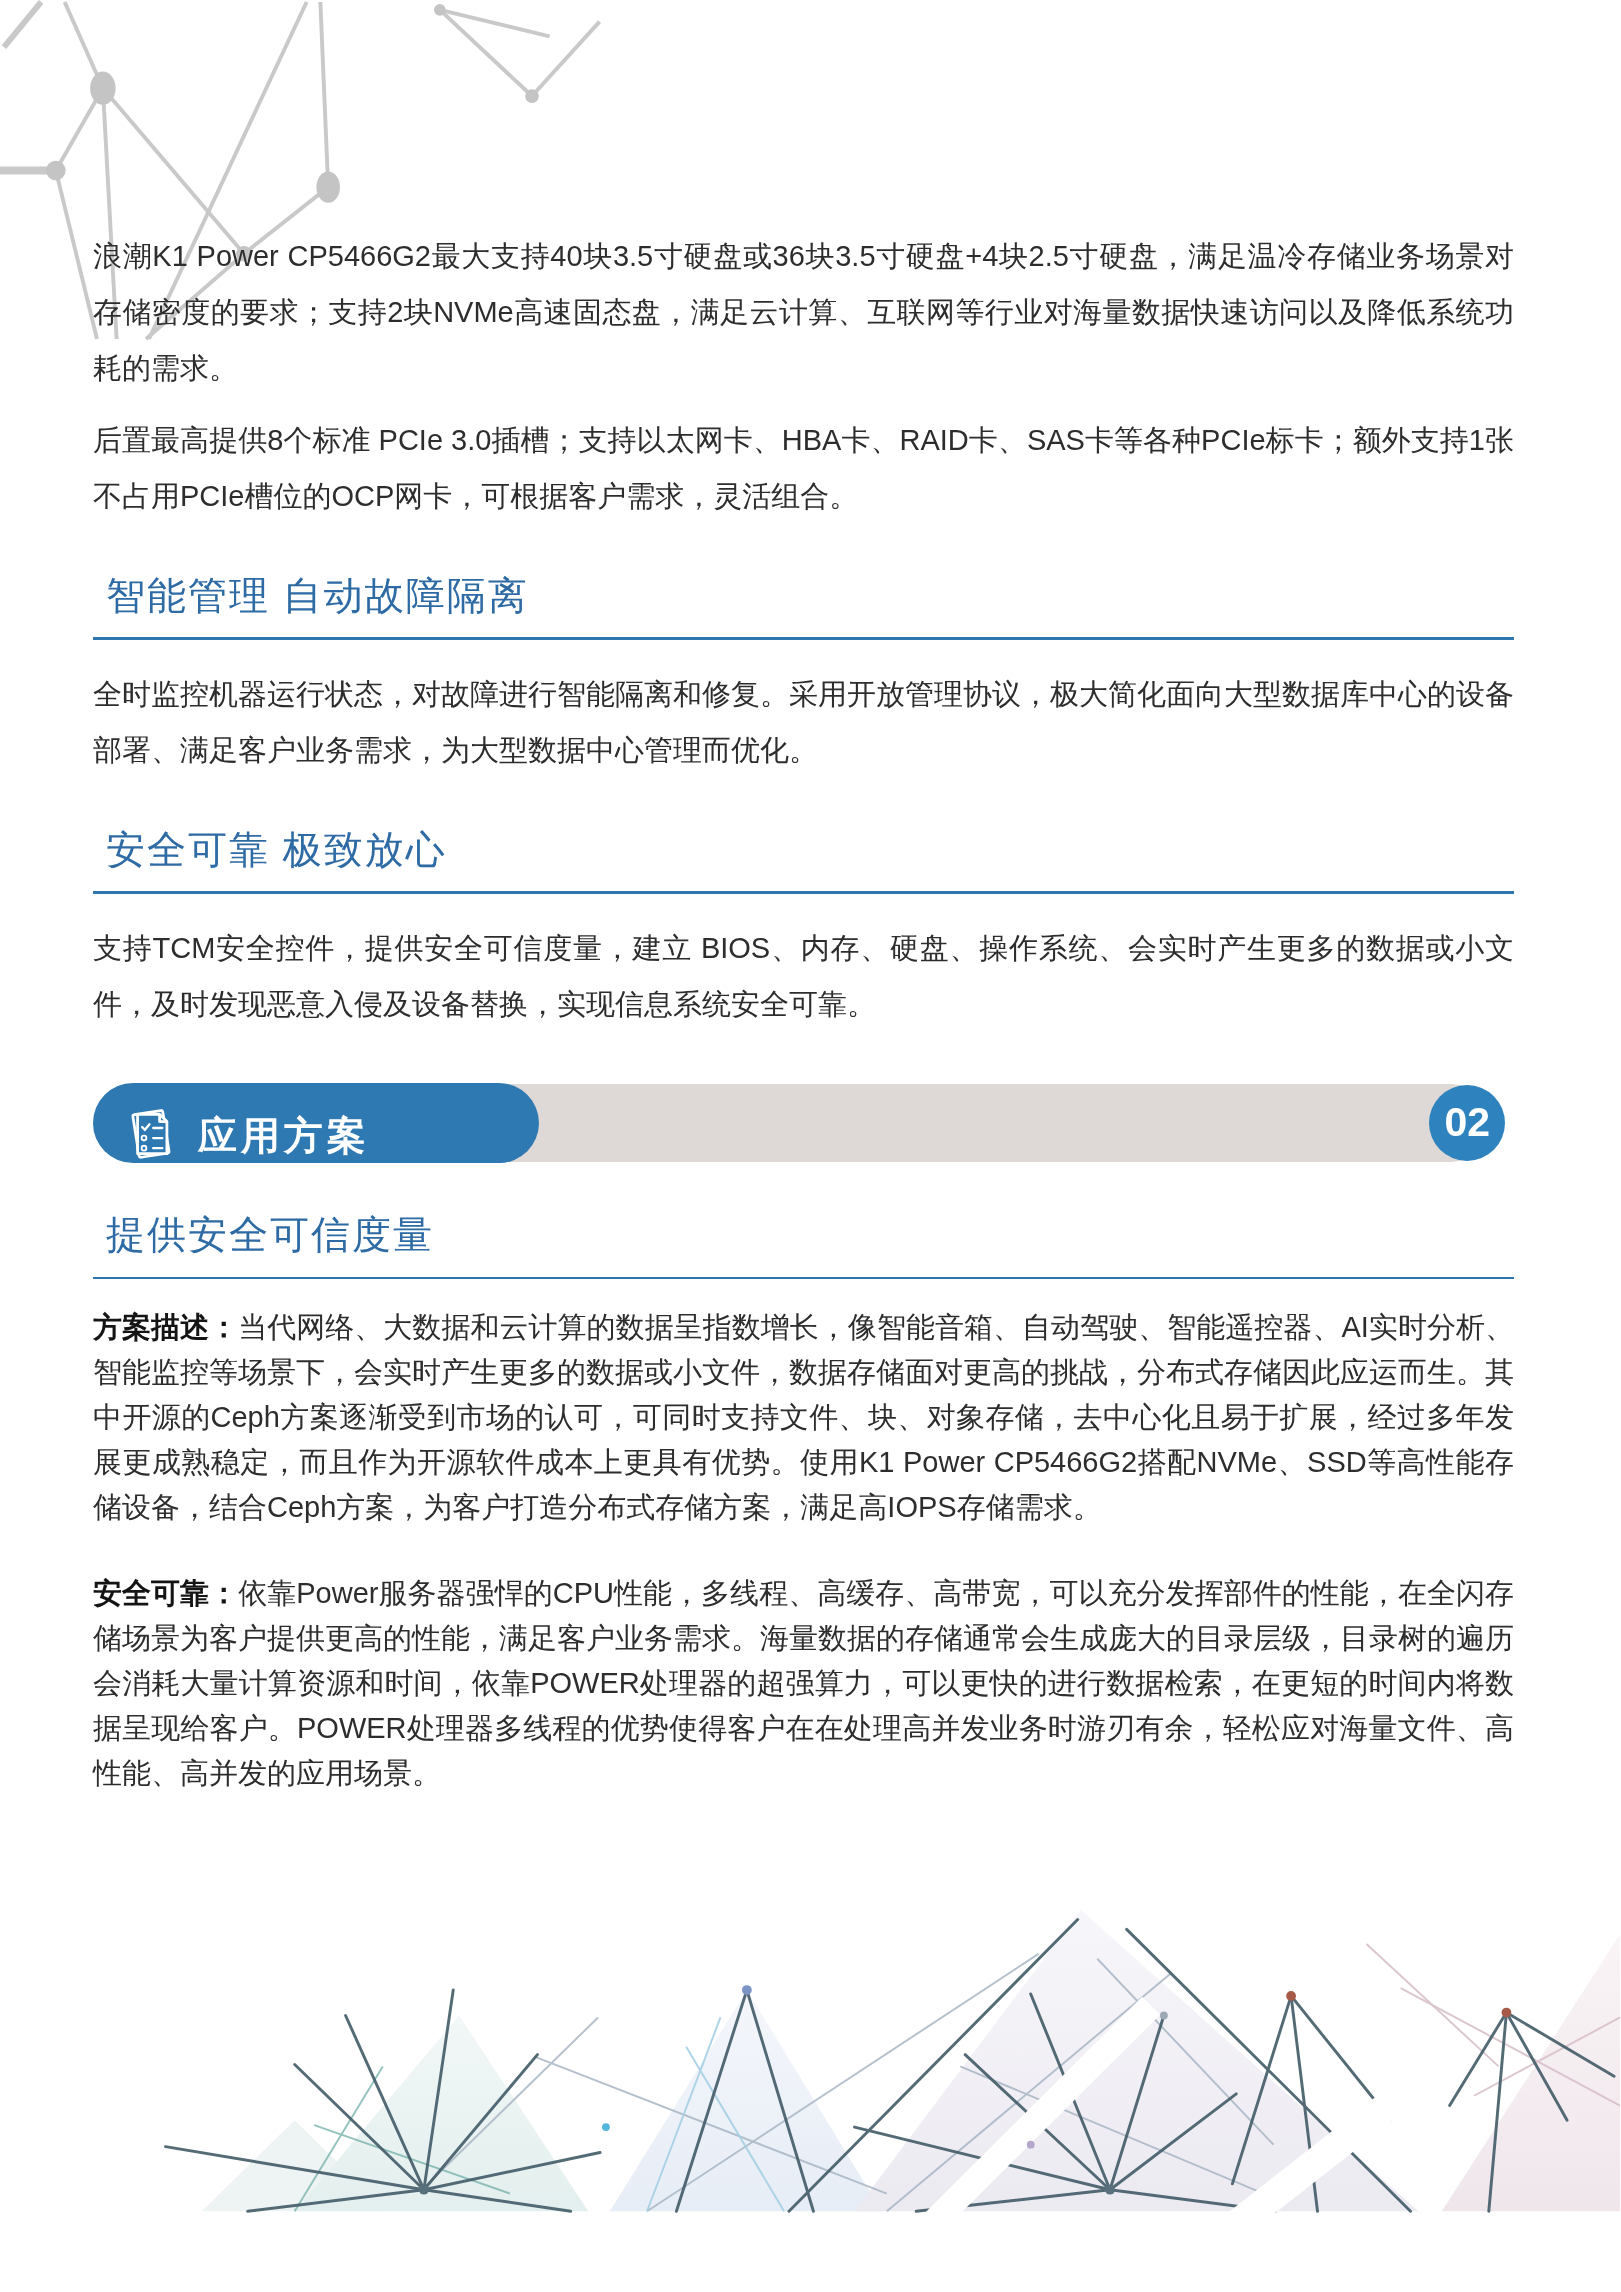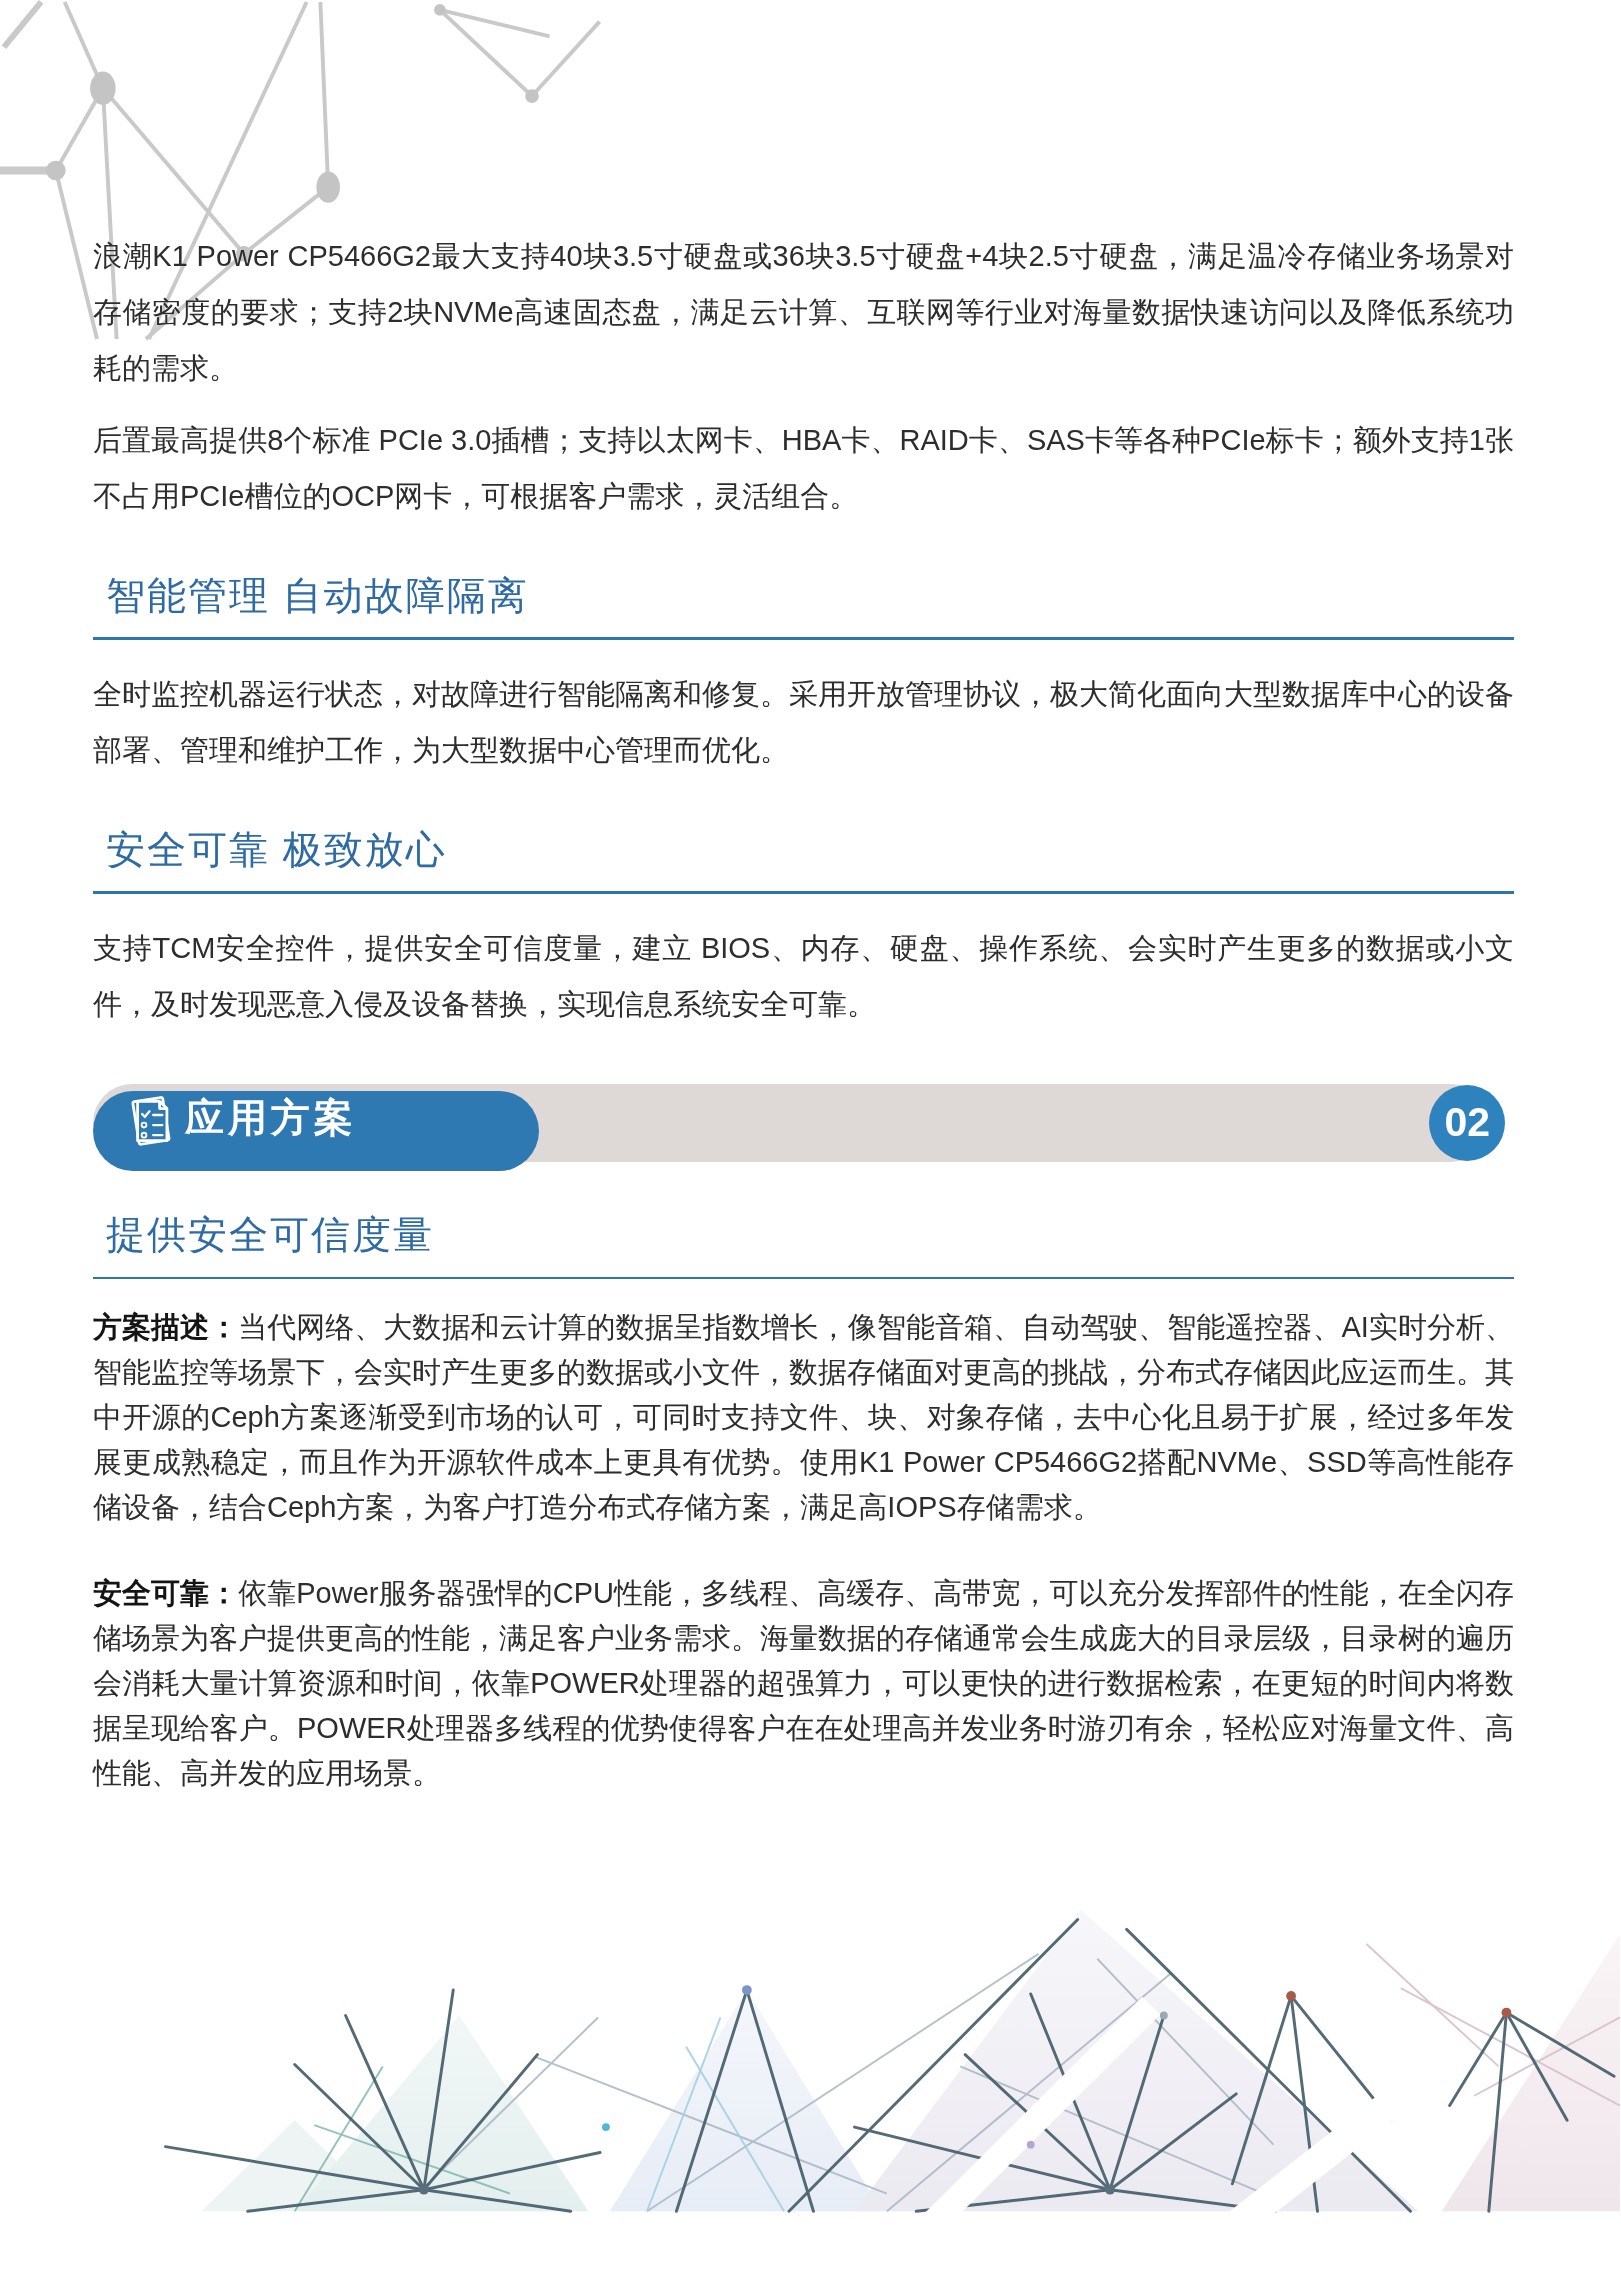--- a/index.html
+++ b/index.html
@@ -33,23 +33,23 @@
     color:#2e6ba4; letter-spacing:2px;
   }
   .divider { height:2.9px; background:#2e75ad; border:0; margin:15.7px 0 25.5px 0; }
 
   .banner { position:relative; height:80px; margin:51px 0 0 0; }
   .banner-track {
     position:absolute; left:0; top:1px; width:1397px; height:78px;
     background:#ded8d6; border-radius:39px;
   }
   .banner-left {
-    position:absolute; left:0; top:8px; width:446px; height:80px;
+    position:absolute; left:0; top:0; width:446px; height:80px;
     background:#2f79b3; border-radius:40px;
-    display:flex; align-items:flex-start; padding-left:29px; box-sizing:border-box; gap:8px;
+    display:flex; align-items:flex-end; padding-left:29px; box-sizing:border-box; gap:21px;
   }
   .banner-title { color:#ffffff; font-size:39px; font-weight:bold; letter-spacing:3.9px; }
   .banner-num {
     position:absolute; right:8.8px; top:2px; width:76px; height:76px;
     background:#2e82bd; border-radius:50%;
     display:flex; align-items:center; justify-content:center;
     color:#ffffff; font-size:41px; font-weight:bold;
   }
 </style>
 </head>
@@ -86,21 +86,21 @@
 
   <div class="content">
 
     <p class="para">浪潮K1 Power CP5466G2最大支持40块3.5寸硬盘或36块3.5寸硬盘+4块2.5寸硬盘，满足温冷存储业务场景对存储密度的要求；支持2块NVMe高速固态盘，满足云计算、互联网等行业对海量数据快速访问以及降低系统功耗的需求。</p>
 
     <p class="para">后置最高提供8个标准 PCIe 3.0插槽；支持以太网卡、HBA卡、RAID卡、SAS卡等各种PCIe标卡；额外支持1张不占用PCIe槽位的OCP网卡，可根据客户需求，灵活组合。</p>
 
     <h2 class="sec-heading">智能管理 自动故障隔离</h2>
     <hr class="divider">
 
-    <p class="para">全时监控机器运行状态，对故障进行智能隔离和修复。采用开放管理协议，极大简化面向大型数据库中心的设备部署、管理和维护工作，为大型数据中心管理而优化。</p>
+    <p class="para">全时监控机器运行状态，对故障进行智能隔离和修复。采用开放管理协议，极大简化面向大型数据库中心的设备部署、满足客户业务需求，为大型数据中心管理而优化。</p>
 
     <h2 class="sec-heading">安全可靠 极致放心</h2>
     <hr class="divider">
 
     <p class="para">支持TCM安全控件，提供安全可信度量，建立 BIOS、内存、硬盘、操作系统、会实时产生更多的数据或小文件，及时发现恶意入侵及设备替换，实现信息系统安全可靠。</p>
 
     <div class="banner">
       <div class="banner-track"></div>
       <div class="banner-left">
         <span style="display:inline-flex;">

